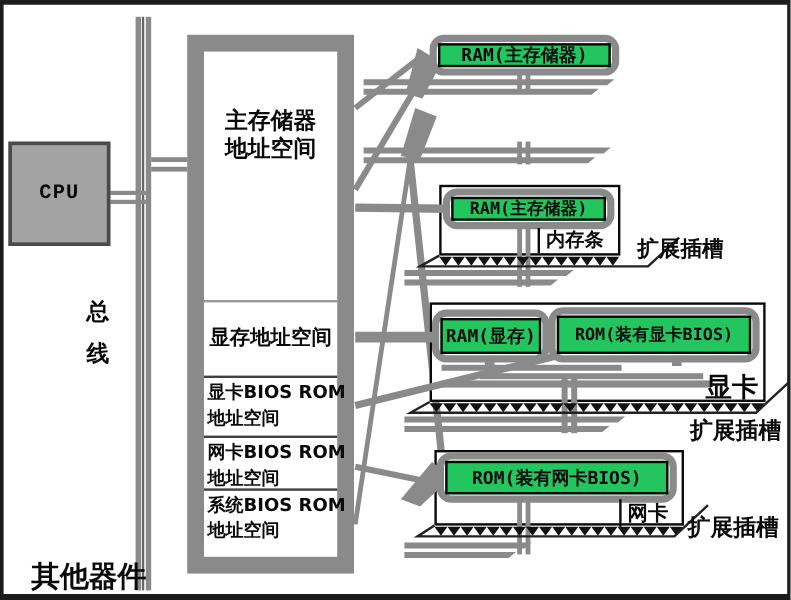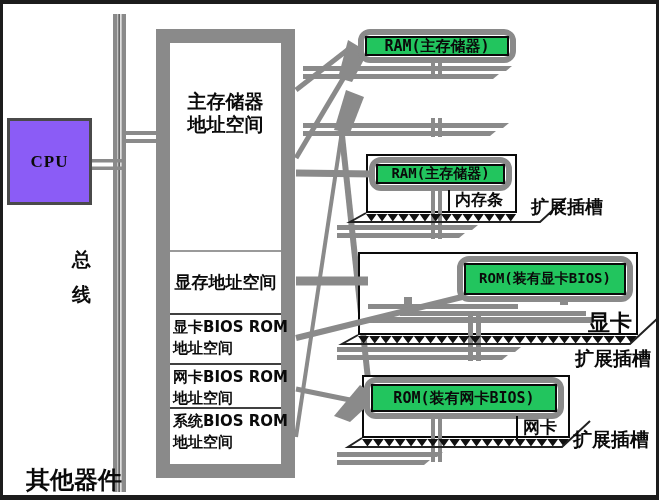--- a/index.html
+++ b/index.html
@@ -5,23 +5,23 @@
   html,body{margin:0;padding:0;background:#e8e8e8;}
   #stage{position:relative;width:659px;height:500px;background:#fff;overflow:hidden;
          font-family:"DejaVu Sans","Liberation Sans",sans-serif;font-weight:bold;color:#0a0a0a;}
   .abs{position:absolute;}
   svg.layer{position:absolute;left:0;top:0;width:659px;height:500px;}
   #layer1{z-index:1;} #layer3{z-index:3;}
   .z2{z-index:2;} .z4{z-index:4;}
   #frame{position:absolute;left:0;top:0;right:0;bottom:0;z-index:10;pointer-events:none;
          border:3px solid #1c1c1c;border-top-width:4px;border-bottom-width:5px;}
   
-  #cpu{left:7px;top:118px;width:79px;height:81px;border:3px solid #4a4a4a;background:#8b5cf6;
+  #cpu{left:7px;top:118px;width:79px;height:81px;border:3px solid #4a4a4a;background:#a3a3a3;
        display:flex;align-items:center;justify-content:center;font-size:17px;letter-spacing:1px;
-       font-family:Liberation Serif, serif;}
+       font-family:Liberation Mono, monospace;}
   
   #addrbox{left:156px;top:29px;width:139px;height:449px;border:14px solid #8a8a8a;background:#fff;box-sizing:border-box;}
   #addrbox .sec{position:relative;width:111px;box-sizing:border-box;white-space:nowrap;overflow:visible;}
   .sec .ln{line-height:23px;}
   #sec1{height:207px;text-align:center;font-size:19px;padding-top:47px;}
   #sec2{height:63px;border-top:2px solid #9a9a9a;display:flex;align-items:center;justify-content:center;font-size:17px;}
   #sec3,#sec4,#sec5{border-top:2px solid #404040;font-size:15px;padding:2px 0 0 3px;}
   #sec3{height:50px;} #sec4{height:44px;} #sec5{height:57px;}
   #sec3 .ln,#sec4 .ln,#sec5 .ln{line-height:21px;}
   
@@ -157,20 +157,23 @@
   <div class="callout z4" style="left:358px;top:29px;width:158px;height:34px;">
     <div class="in" style="font-size:15px;">RAM(主存储器)</div>
   </div>
 
   <div class="callout z4" style="left:369px;top:157px;width:143px;height:34px;">
     <div class="in" style="font-size:14px;">RAM(主存储器)</div>
   </div>
   <div class="cardlabel vline-left" style="left:448px;top:190px;font-size:16px;">内存条</div>
   <div class="slotlabel" style="left:531px;top:195px;font-size:18px;">扩展插槽</div>
 
+  <div class="callout z4" style="left:360px;top:258px;width:98px;height:44px;">
+    <div class="in" style="font-size:15px;">RAM(显存)</div>
+  </div>
   <div class="callout z4" style="left:457px;top:256px;width:176px;height:46px;">
     <div class="in" style="font-size:14px;">ROM(装有显卡BIOS)</div>
   </div>
   <div class="cardlabel" style="left:588px;top:308px;font-size:22px;">显卡</div>
   <div class="slotlabel" style="left:575px;top:346px;font-size:19px;">扩展插槽</div>
 
   <div class="callout z4" style="left:364px;top:377px;width:200px;height:42px;">
     <div class="in" style="font-size:15px;">ROM(装有网卡BIOS)</div>
   </div>
   <div class="cardlabel vline-left" style="left:516px;top:416px;font-size:17px;">网卡</div>

